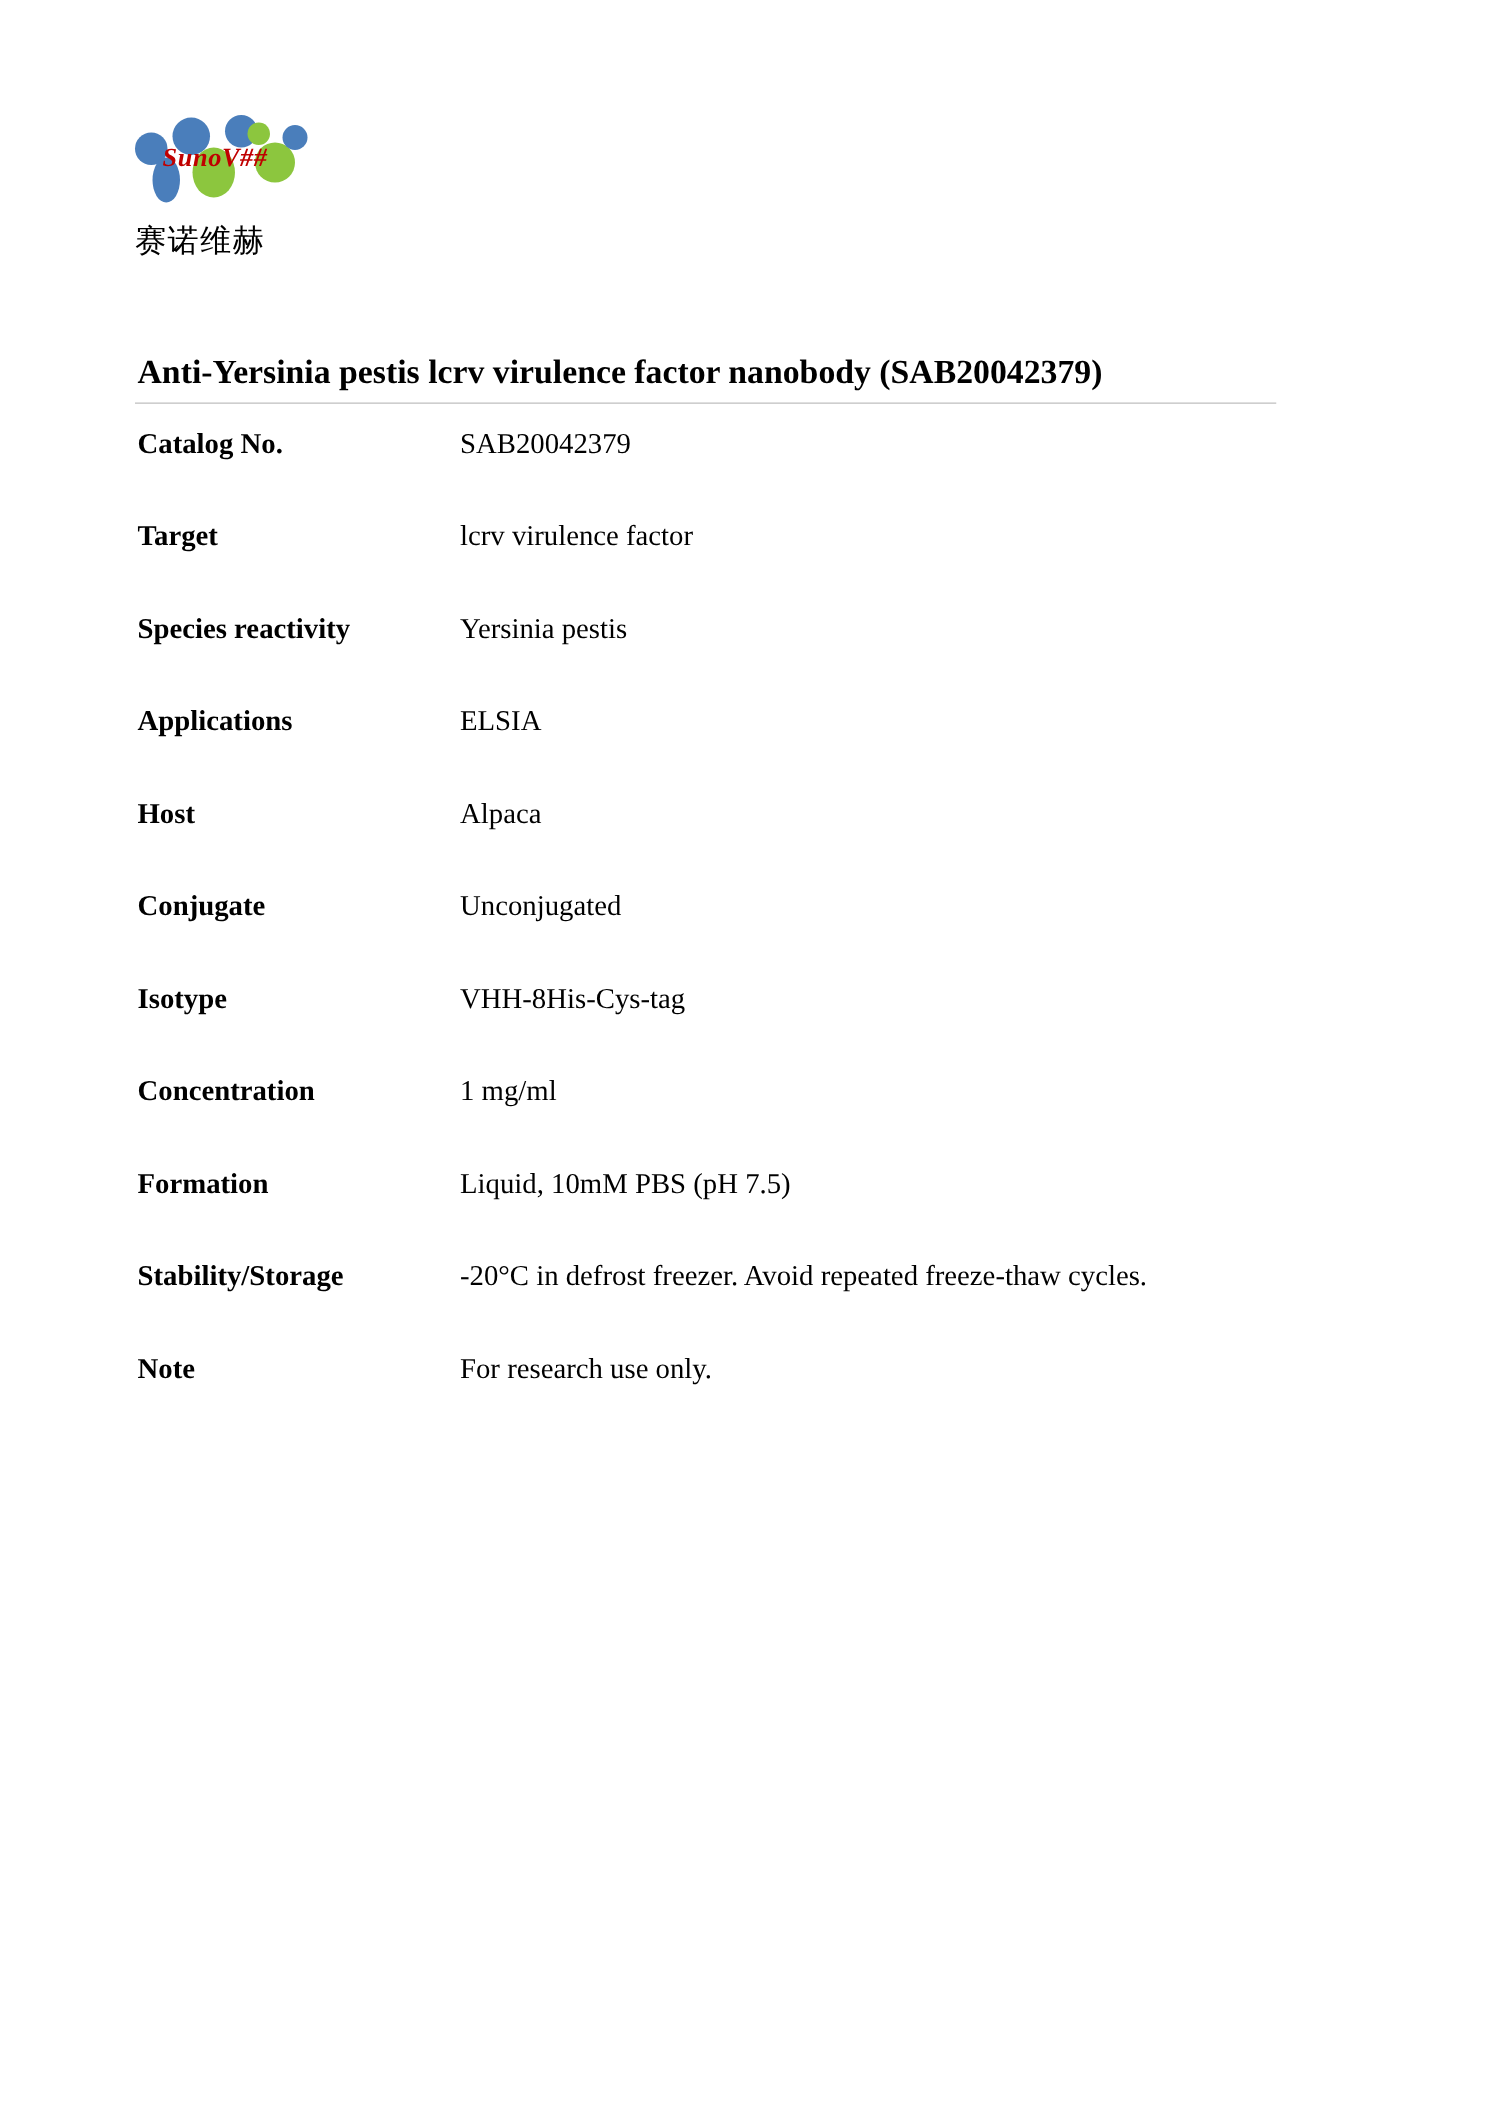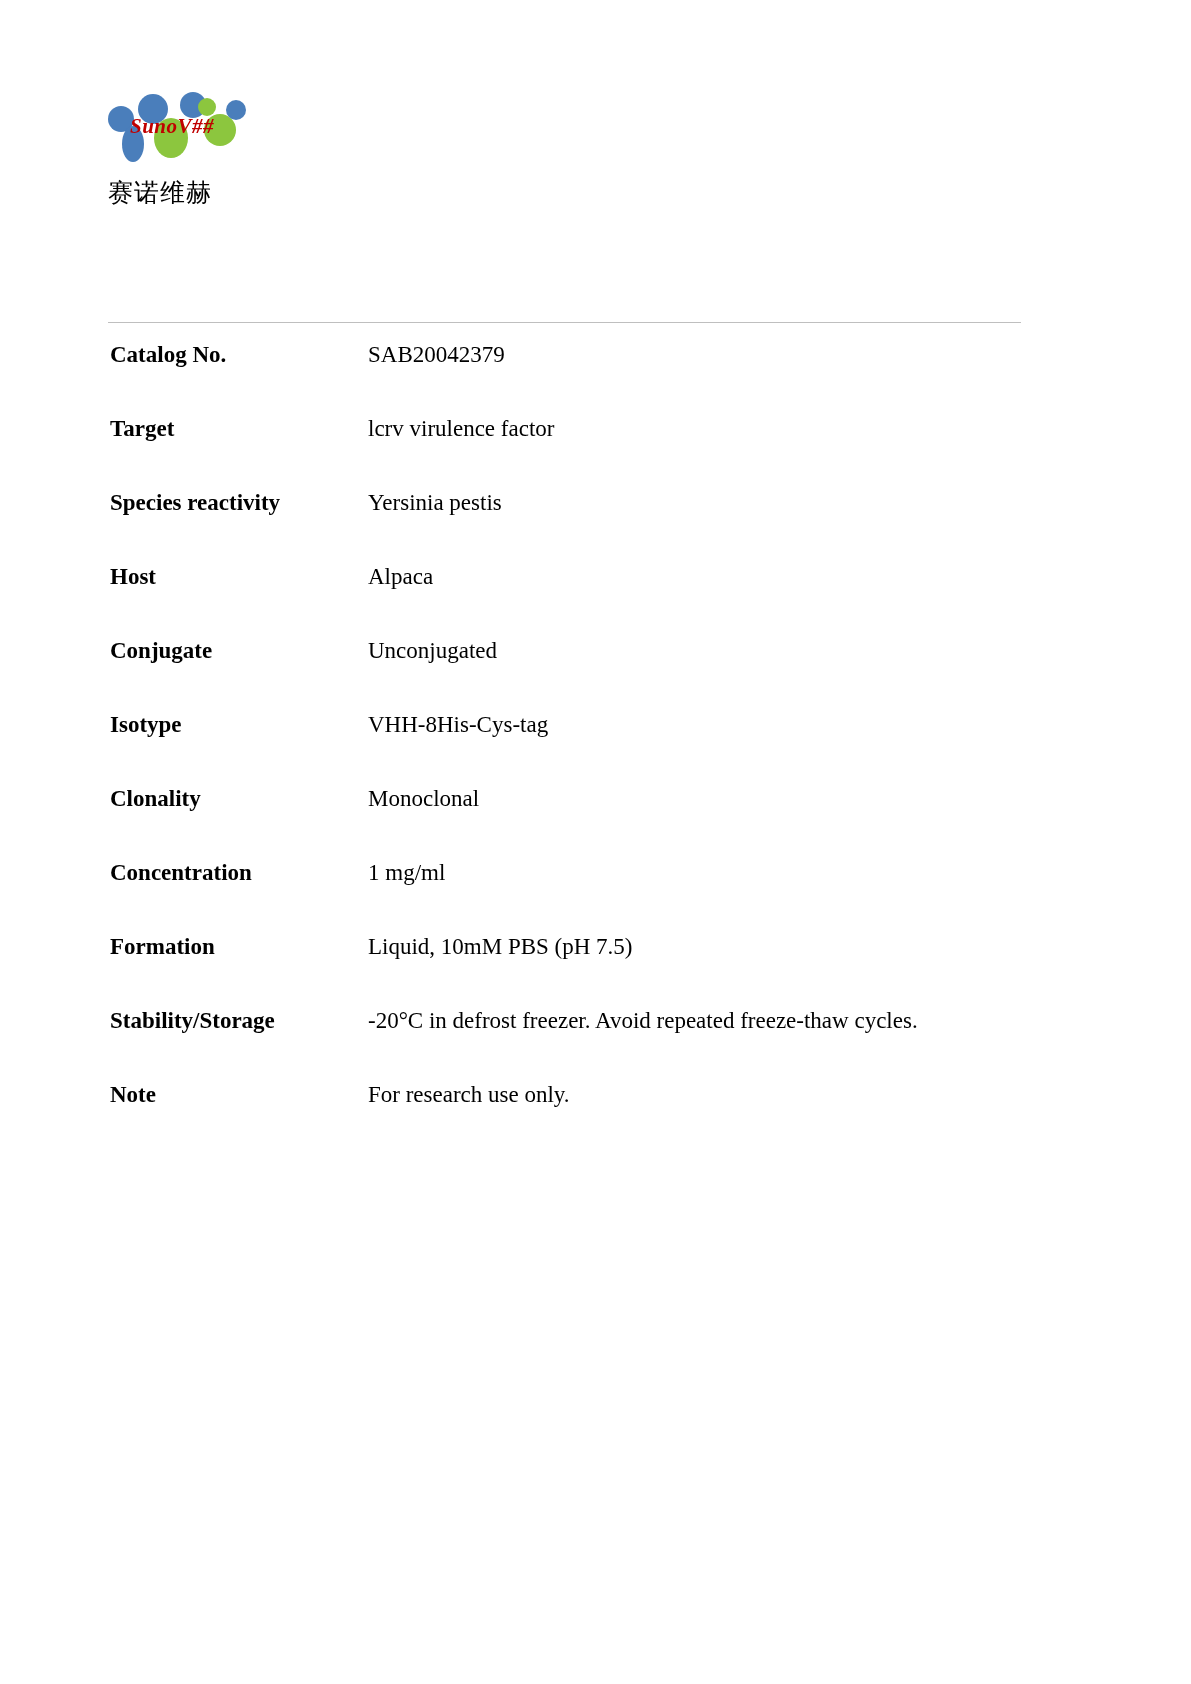--- a/index.html
+++ b/index.html
@@ -122,52 +122,53 @@
       <span class="blob b4"></span>
       <span class="blob b5"></span>
       <span class="blob b6"></span>
       <span class="blob b7"></span>
       <span class="blob b8"></span>
       <span class="logo-word">SunoV##</span>
     </div>
     <div class="logo-cn">赛诺维赫</div>
   </div>
 
+  <h1 class="doc-title">Anti-Yersinia pestis lcrv virulence factor nanobody (SAB20042379)</h1>
 
   <div class="rule"></div>
 
   <table class="spec-table">
     <tbody>
       <tr>
         <td class="spec-label">Catalog No.</td>
         <td class="spec-value">SAB20042379</td>
       </tr>
       <tr>
         <td class="spec-label">Target</td>
         <td class="spec-value">lcrv virulence factor</td>
       </tr>
       <tr>
         <td class="spec-label">Species reactivity</td>
         <td class="spec-value">Yersinia pestis</td>
       </tr>
       <tr>
+        <td class="spec-label">Applications</td>
+        <td class="spec-value">ELSIA</td>
+      </tr>
+      <tr>
         <td class="spec-label">Host</td>
         <td class="spec-value">Alpaca</td>
       </tr>
       <tr>
         <td class="spec-label">Conjugate</td>
         <td class="spec-value">Unconjugated</td>
       </tr>
       <tr>
         <td class="spec-label">Isotype</td>
         <td class="spec-value">VHH-8His-Cys-tag</td>
-      </tr>
-      <tr>
-        <td class="spec-label">Clonality</td>
-        <td class="spec-value">Monoclonal</td>
       </tr>
       <tr>
         <td class="spec-label">Concentration</td>
         <td class="spec-value">1 mg/ml</td>
       </tr>
       <tr>
         <td class="spec-label">Formation</td>
         <td class="spec-value">Liquid, 10mM PBS (pH 7.5)</td>
       </tr>
       <tr>

